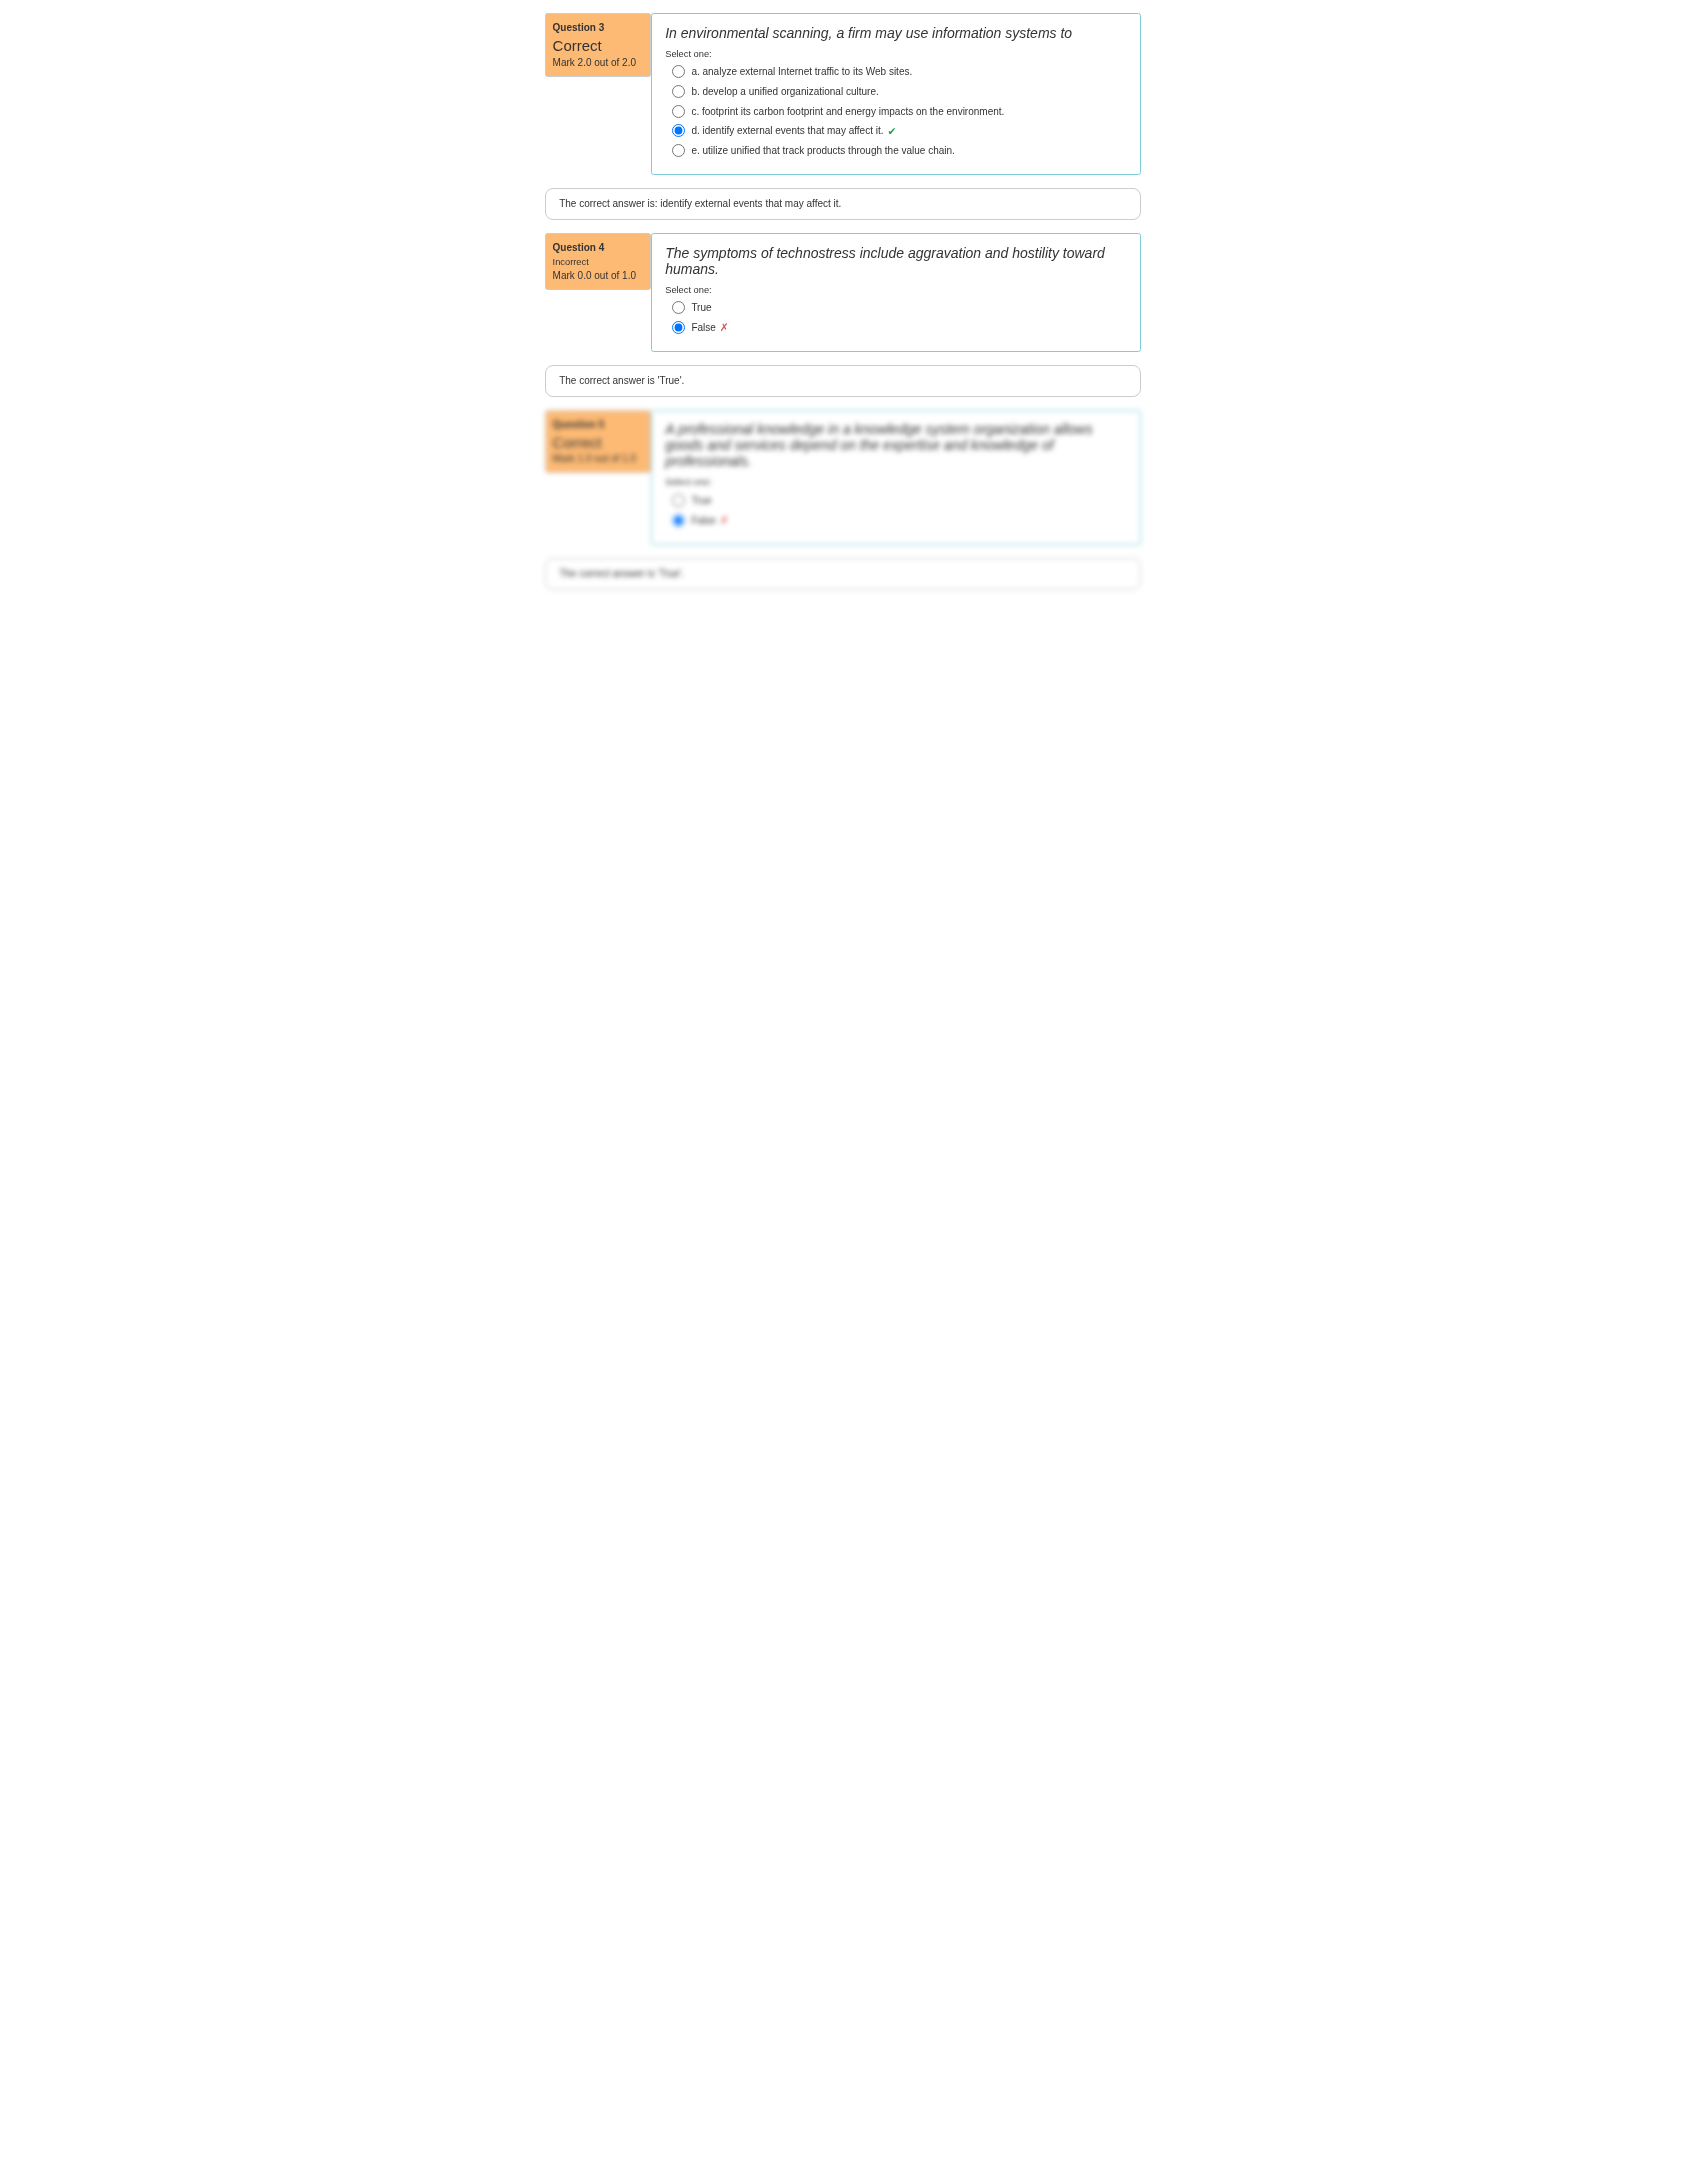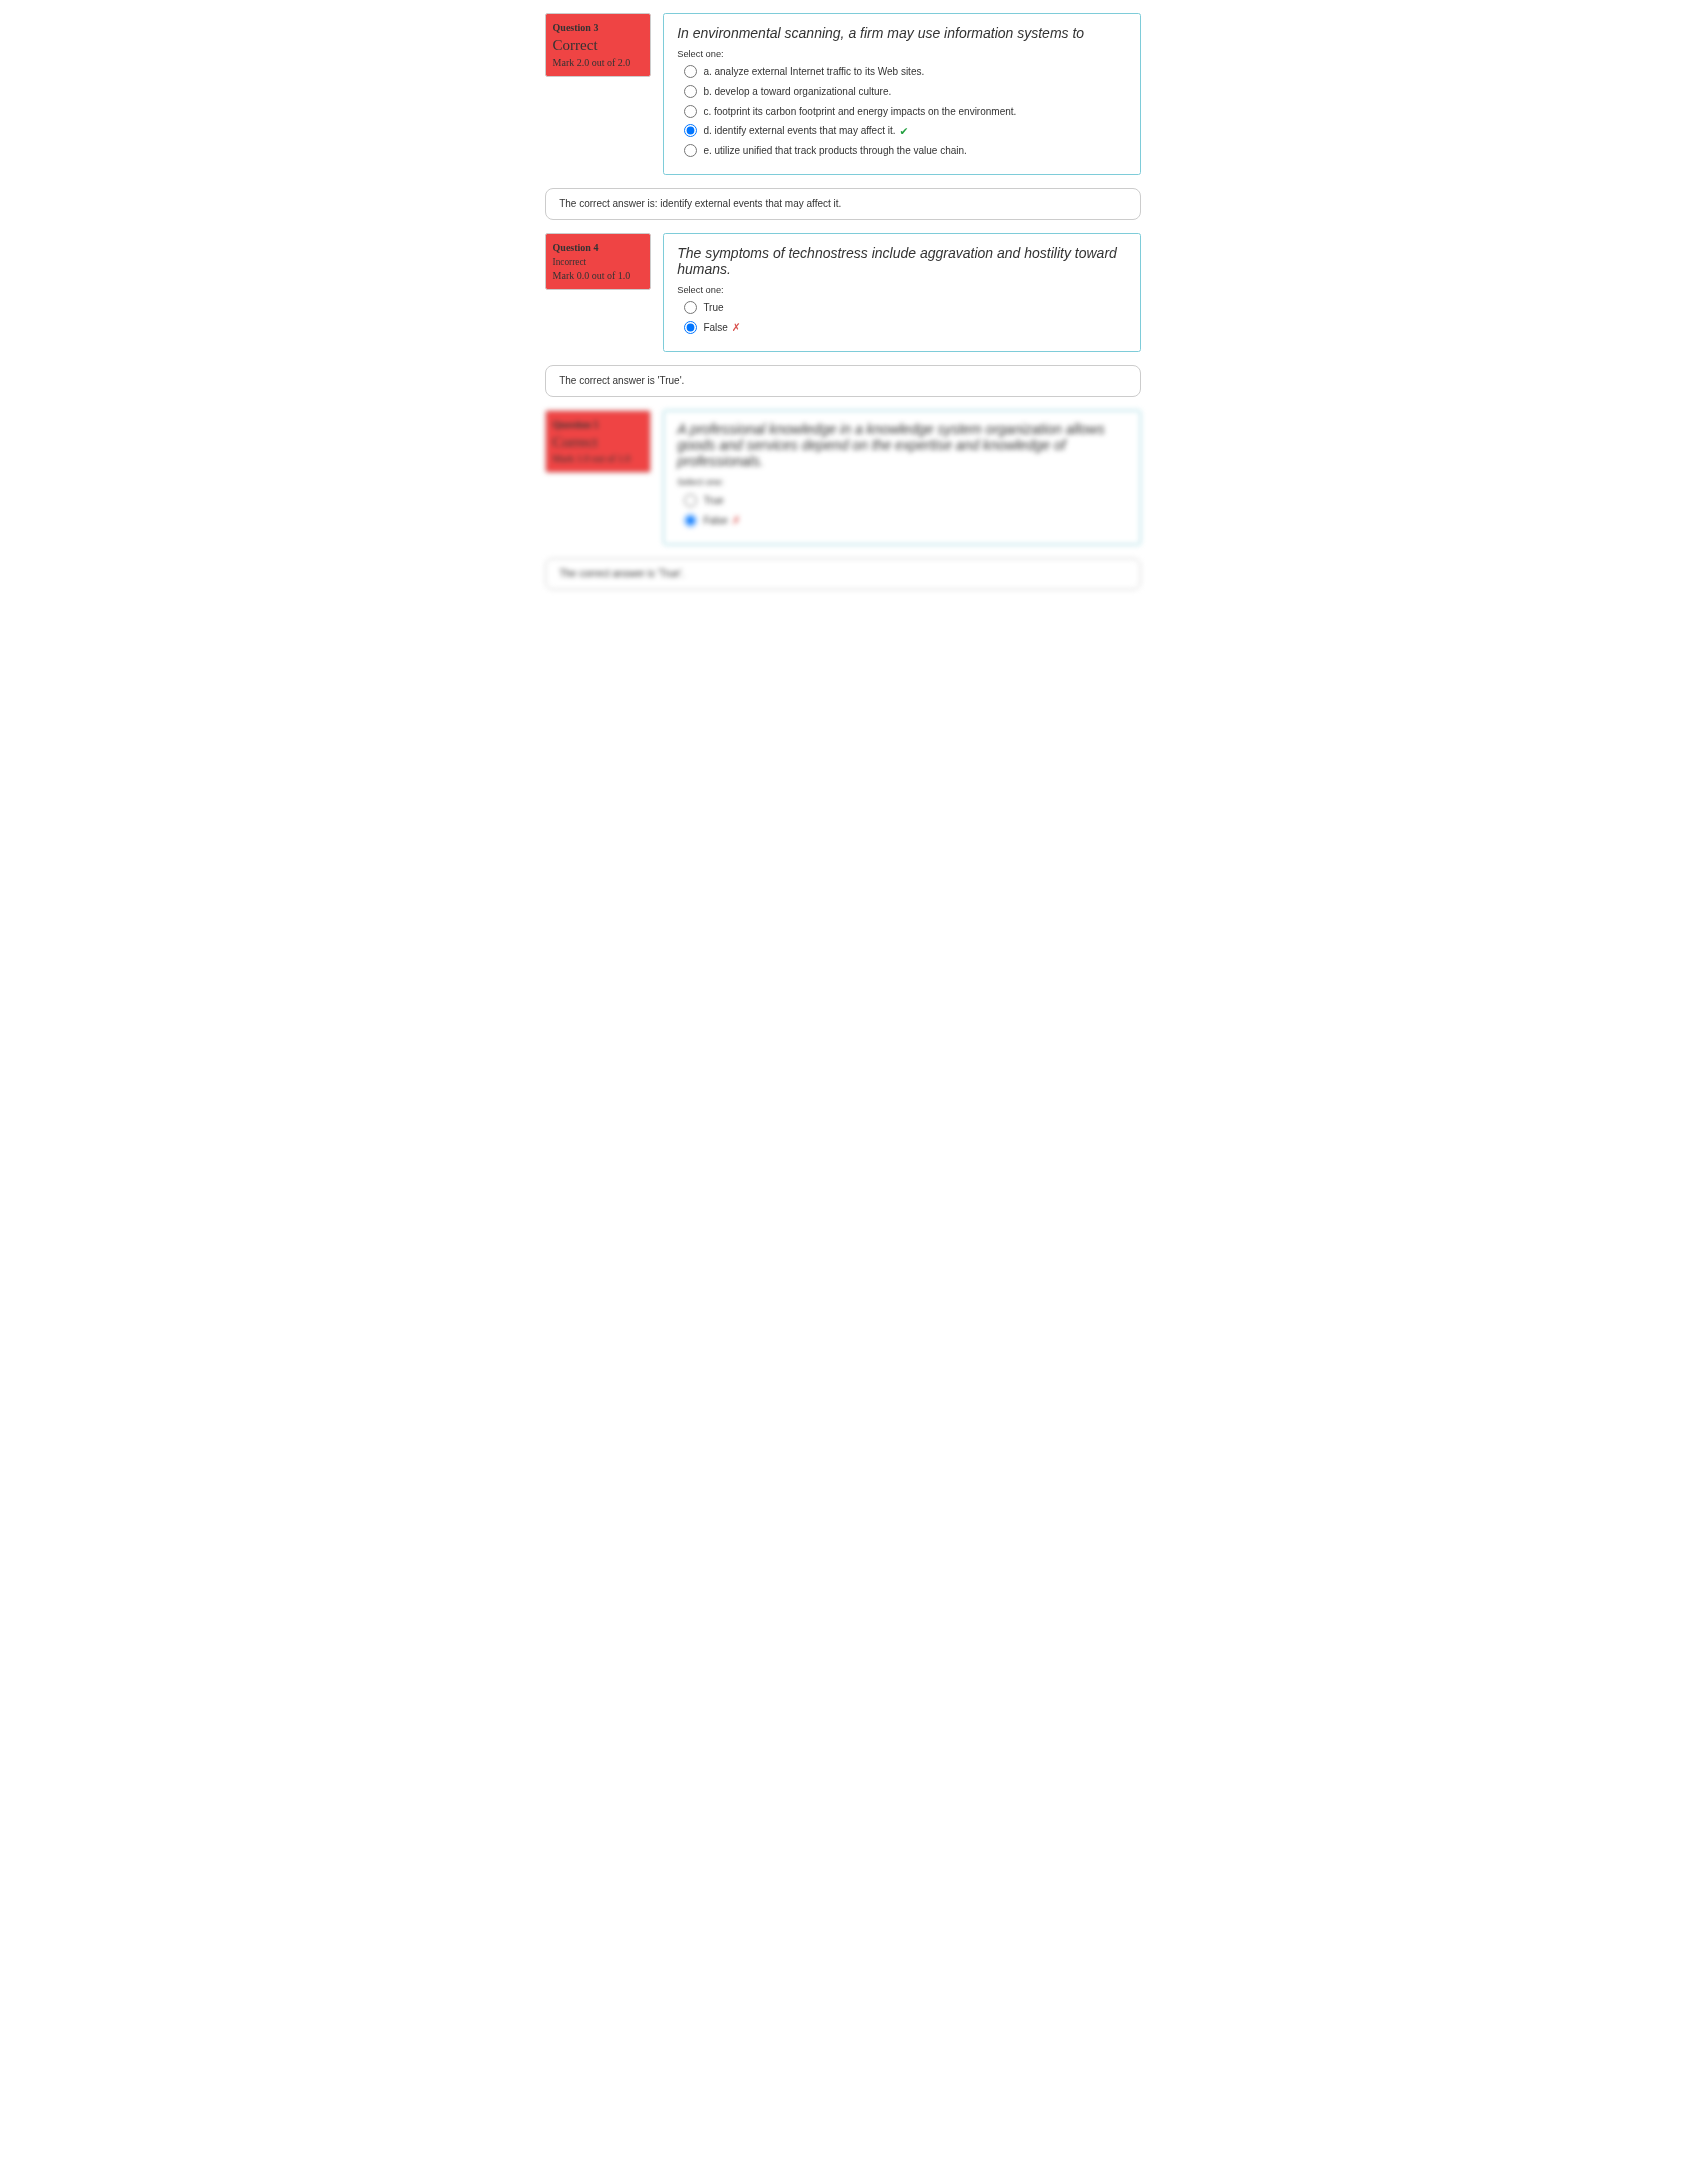--- a/index.html
+++ b/index.html
@@ -16,27 +16,26 @@
     }
     .question-block {
       display: flex;
       flex-direction: row;
       margin-bottom: 13.2px;
     }
     .question-sidebar {
       width: 106px;
       min-width: 106px;
       padding: 8px 6.6px;
-      background: #ef4444;
+      background: #fdba74;
       border: 0.7px solid #ccc;
       border-radius: 2.6px;
-      margin-right: 12px;
+      margin-right: 0;
       flex-shrink: 0;
       align-self: flex-start;
-      font-family: Liberation Serif, serif;
     }
     .question-number {
       font-weight: bold;
       font-size: 10px;
       margin-bottom: 4px;
     }
     .question-number span {
       font-weight: normal;
     }
     .question-number .num {
@@ -126,21 +125,21 @@
       <div class="question-main">
         <div class="question-text">In environmental scanning, a firm may use information systems to</div>
         <div class="select-one-label">Select one:</div>
         <ul class="options-list">
           <li class="option-item">
             <input type="radio" name="q3" style="">
             <span>a. analyze external Internet traffic to its Web sites.</span>
           </li>
           <li class="option-item">
             <input type="radio" name="q3" style="">
-            <span>b. develop a toward organizational culture.</span>
+            <span>b. develop a unified organizational culture.</span>
           </li>
           <li class="option-item">
             <input type="radio" name="q3" style="">
             <span>c. footprint its carbon footprint and energy impacts on the environment.</span>
           </li>
           <li class="option-item">
             <input type="radio" name="q3" checked="" style="">
             <span>d. identify external events that may affect it.</span>
             <span class="checkmark">✔</span>
           </li>

